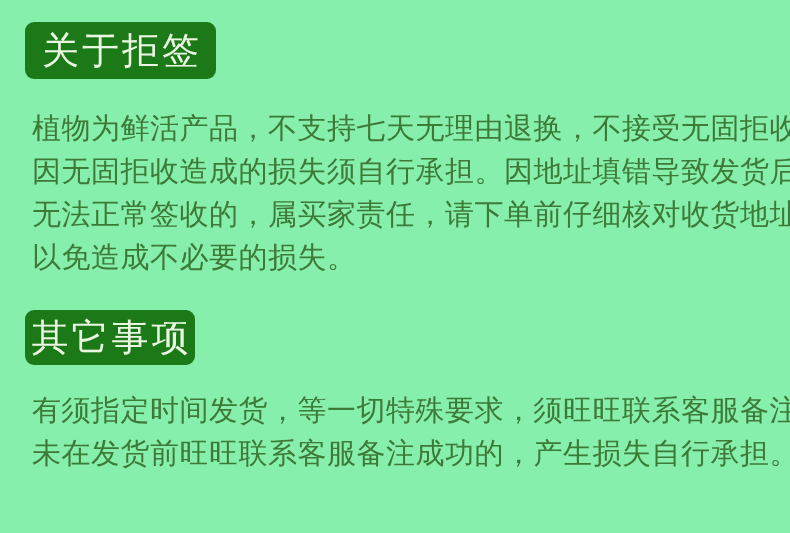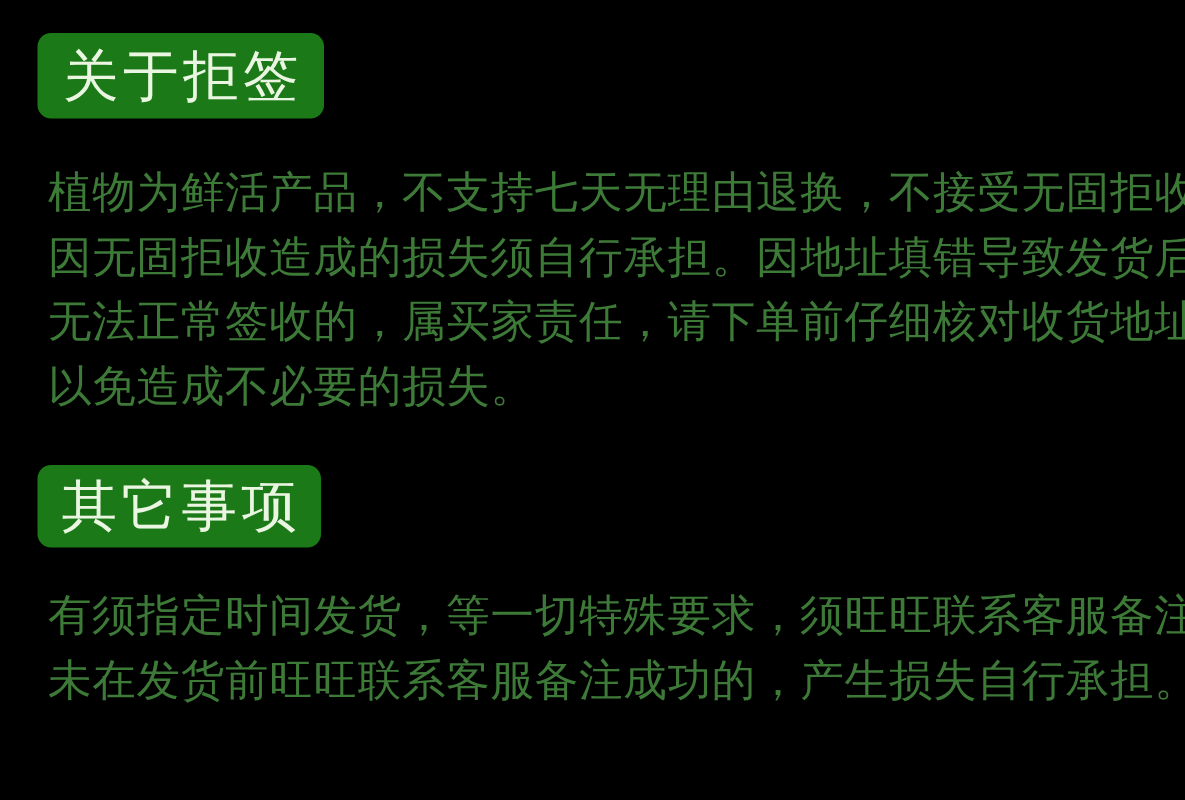--- a/index.html
+++ b/index.html
@@ -12,21 +12,21 @@
     height: 533px;
     overflow: hidden;
     font-family: "DejaVu Sans", "Liberation Sans", sans-serif;
     -webkit-font-smoothing: antialiased;
   }
 
   .page {
     position: relative;
     width: 790px;
     height: 533px;
-    background: #000000;
+    background: #86efac;
     box-sizing: border-box;
   }
 
   
   .badge {
     position: absolute;
     display: inline-flex;
     align-items: center;
     justify-content: center;
     background: #1b7a17;
@@ -45,21 +45,21 @@
   #badge-about-refusal {
     left: 25px;
     top: 22px;
     width: 191px;
     height: 57px;
   }
 
   #badge-other-matters {
     left: 25px;
     top: 310px;
-    width: 189px;
+    width: 170px;
     height: 55px;
   }
 
   
   .para {
     position: absolute;
     left: 32px;
     color: #3d7a38;
     font-size: 29px;
     line-height: 43px;

